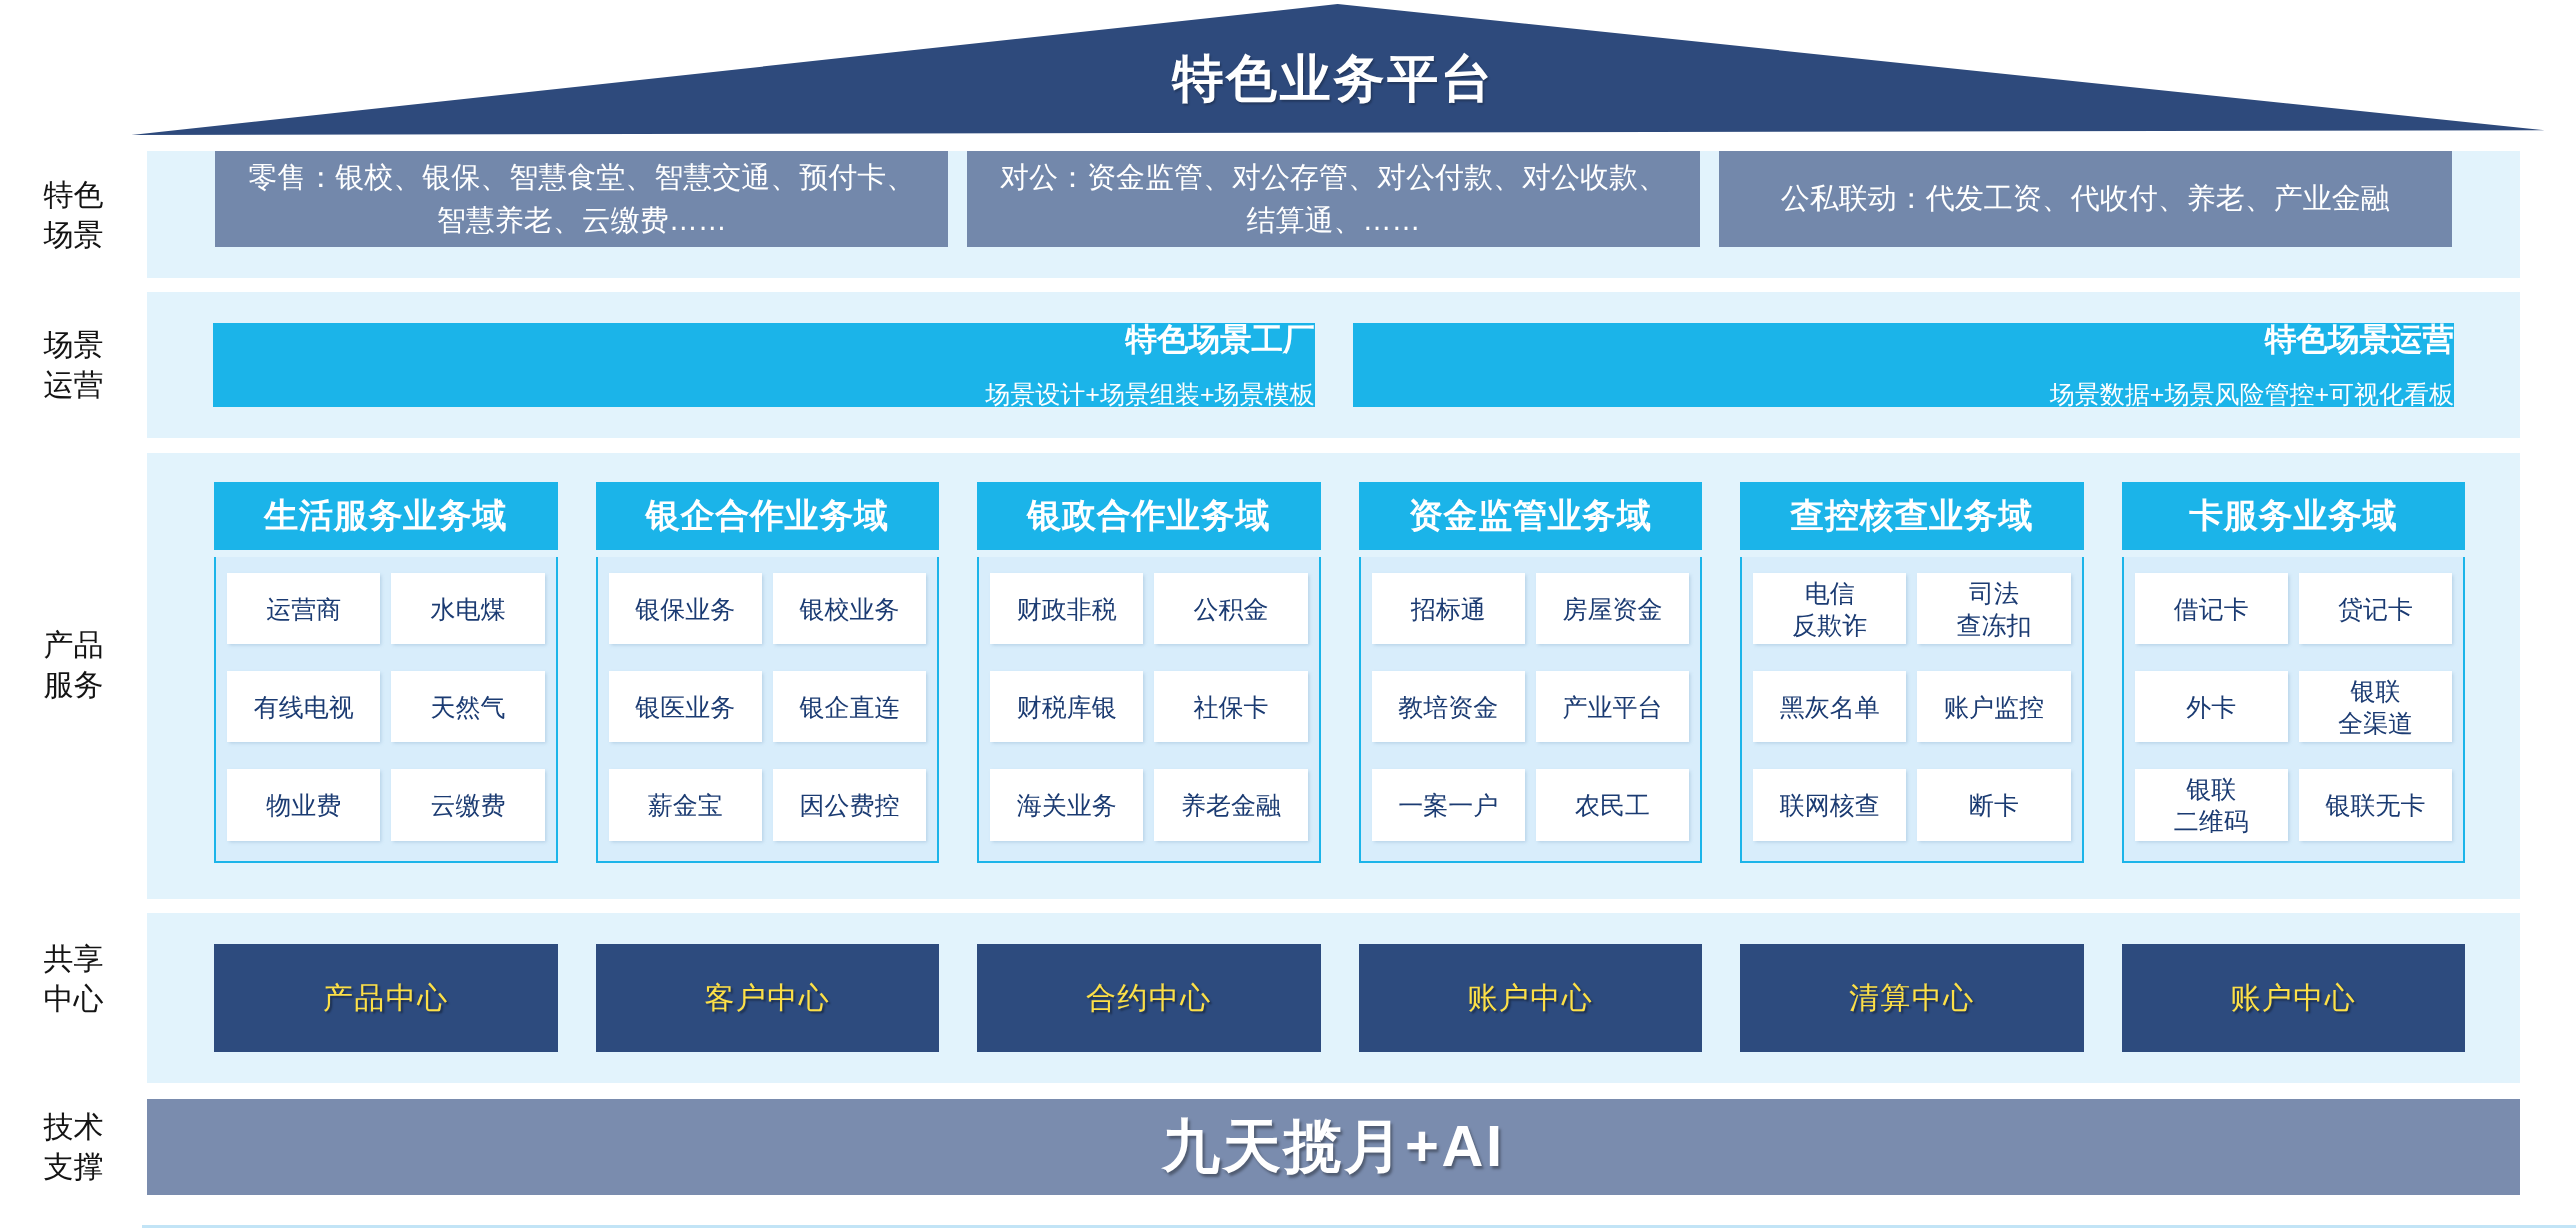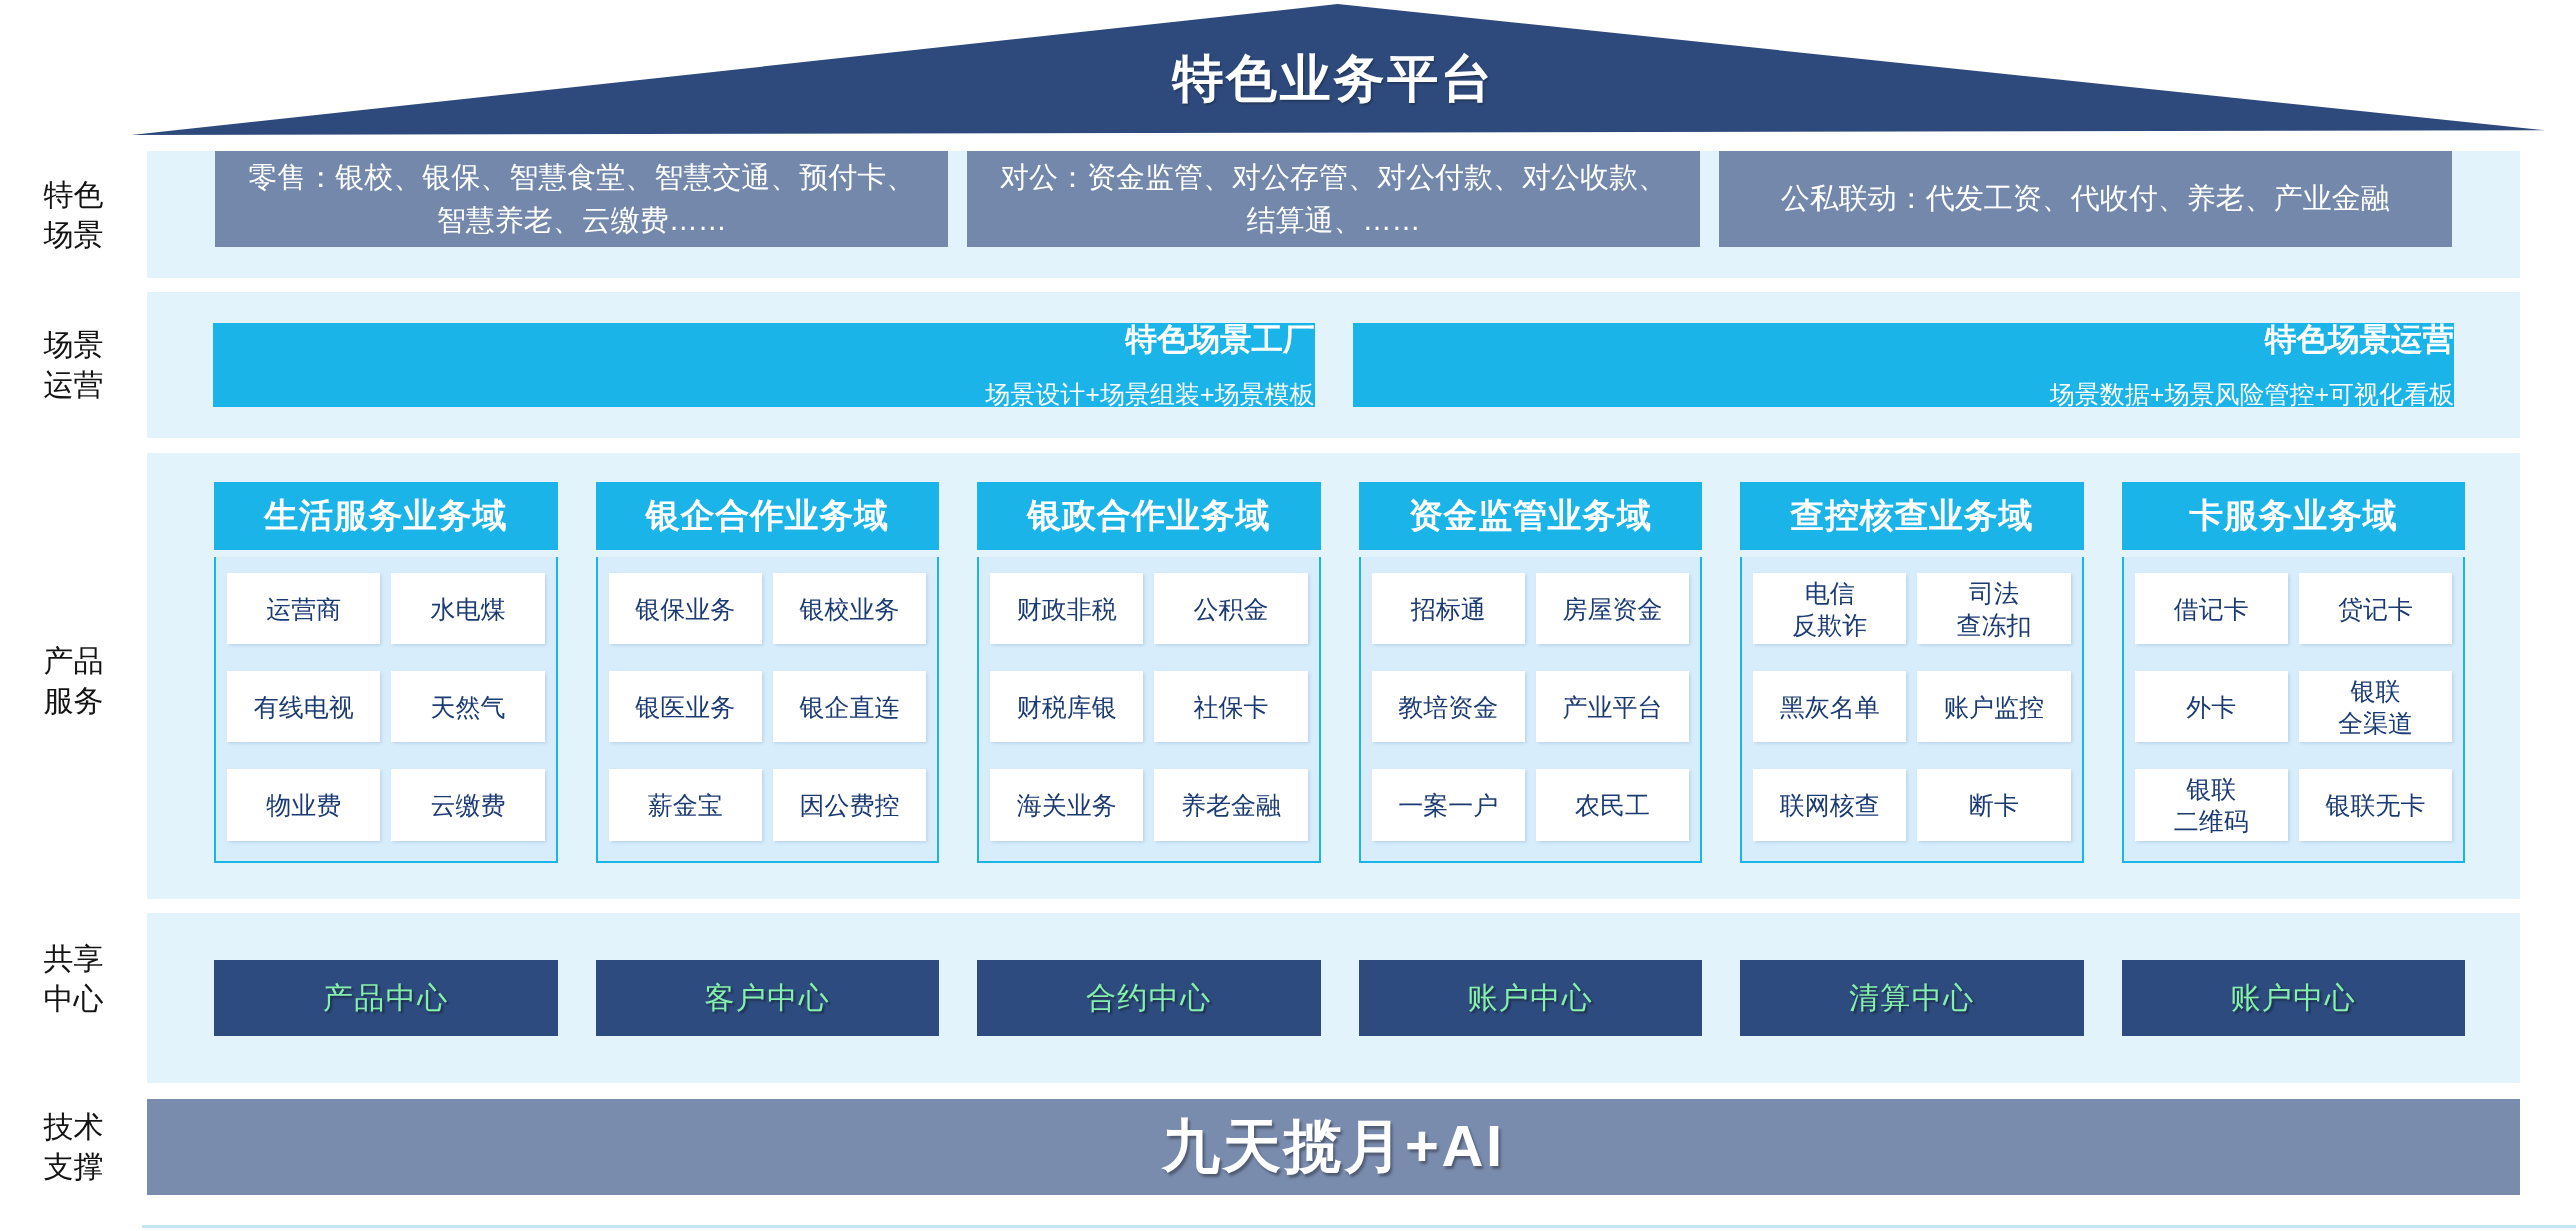--- a/index.html
+++ b/index.html
@@ -56,23 +56,23 @@
     gap:27px 11px;padding:16.4px 11px 20.5px 11px;
   }
   .product-cell{
     background:#ffffff;display:flex;align-items:center;justify-content:center;
     color:var(--celltext,#1b3b72);font-size:25px;font-weight:500;line-height:1.28;
     text-align:center;white-space:pre-line;
     box-shadow:2.1px 2.1px 3.4px rgba(110,150,185,0.35);
   }
   
   .center-box{
-    flex:1;height:76px;background:var(--navy,#2d4b7e);
-    display:flex;align-items:center;justify-content:center;
-    color:#86efac;font-size:30px;letter-spacing:1.4px;
+    flex:1;height:108px;background:var(--navy,#2d4b7e);
+    display:flex;align-items:center;justify-content:center;
+    color:#fde047;font-size:30px;letter-spacing:1.4px;
     text-shadow:2.1px 2.1px 2.1px rgba(0,0,0,0.4);
   }
   
   .support-bar{
     position:absolute;left:147px;top:1099px;width:2373px;height:96px;
     background:var(--support,#7a8cae);
     display:flex;align-items:center;justify-content:center;
     color:#ffffff;font-size:58px;font-weight:bold;letter-spacing:2.7px;
     text-shadow:2.1px 2.7px 2.7px rgba(0,0,0,0.35);
   }
@@ -88,21 +88,21 @@
 
   <svg class="roof-svg" viewBox="0 0 3763 210" preserveAspectRatio="none">
     <polygon points="192,197 1954,6 3717,190" fill="#2e4a7c"></polygon>
   </svg>
   <div class="roof-title">特色业务平台</div>
 
   <div class="side-label" style="top:151px;height:127px;">特色
 场景</div>
   <div class="side-label" style="top:292px;height:146px;">场景
 运营</div>
-  <div class="side-label" style="top:458px;height:446px;">产品
+  <div class="side-label" style="top:442px;height:446px;">产品
 服务</div>
   <div class="side-label" style="top:894px;height:170px;">共享
 中心</div>
   <div class="side-label" style="top:1099px;height:96px;">技术
 支撑</div>
 
   <div class="band band1">
     <div class="slate-box">零售：银校、银保、智慧食堂、智慧交通、预付卡、智慧养老、云缴费……</div>
     <div class="slate-box">对公：资金监管、对公存管、对公付款、对公收款、结算通、……</div>
     <div class="slate-box">公私联动：代发工资、代收付、养老、产业金融</div>

